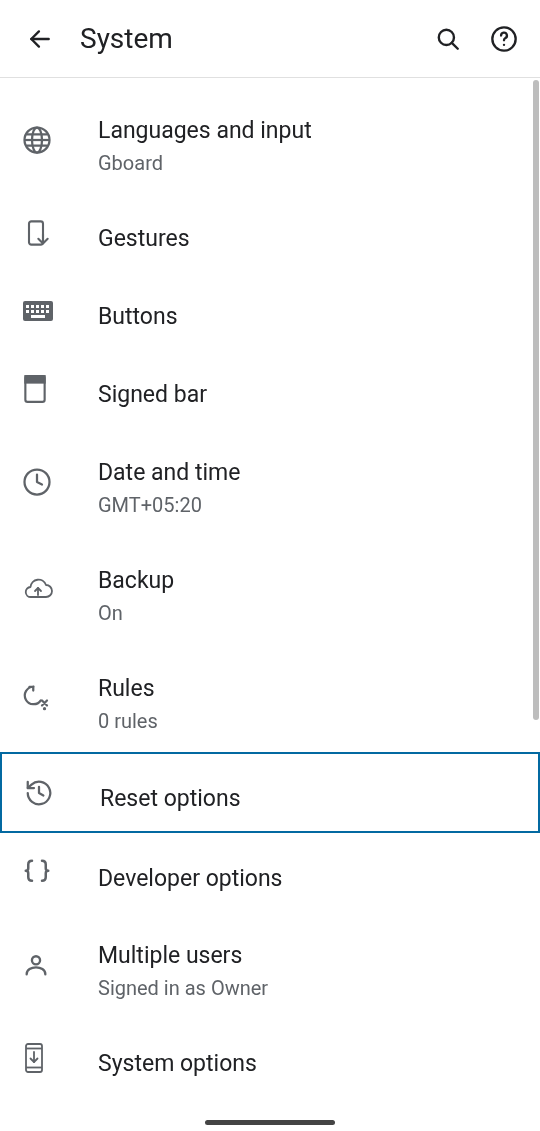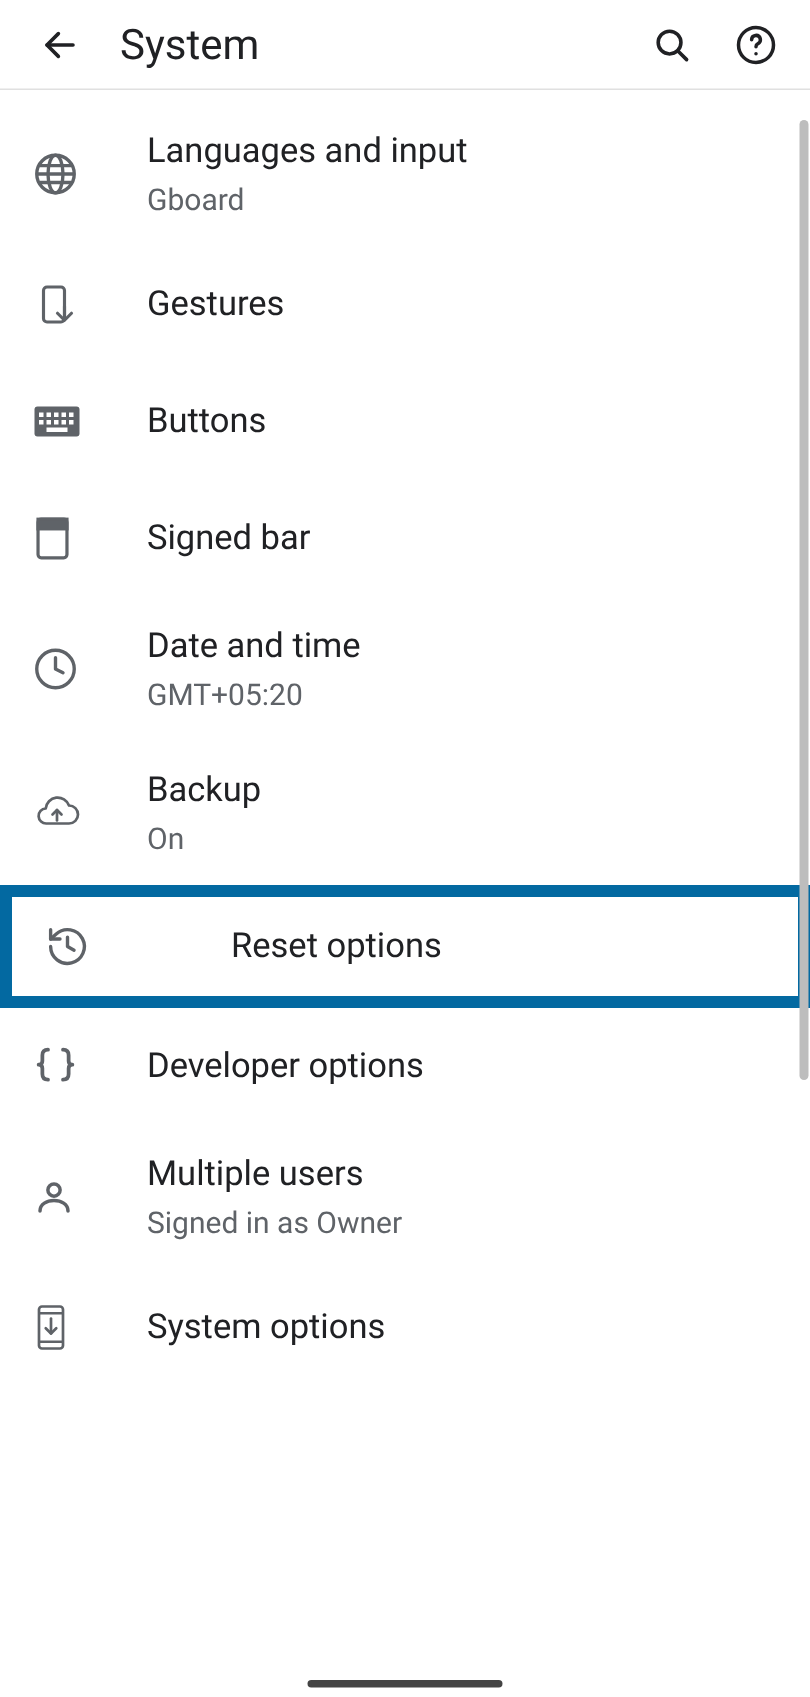--- a/index.html
+++ b/index.html
@@ -7,21 +7,21 @@
       font-family: Roboto, 'Segoe UI', Arial, sans-serif;
       background: #ffffff;
       width: 540px;
       height: 1131px;
       position: relative;
       overflow: hidden;
     }
     .header {
       display: flex;
       align-items: center;
-      height: 60px;
+      height: 78px;
       padding: 0 16px;
       border-bottom: 1px solid #e0e0e0;
     }
     .back-btn {
       width: 48px;
       height: 48px;
       display: flex;
       align-items: center;
       justify-content: center;
       color: #202124;
@@ -60,35 +60,35 @@
       width: 50px;
       display: flex;
       align-items: center;
       justify-content: flex-start;
       color: #5f6368;
       flex-shrink: 0;
     }
     .list-item .text-wrap {
       margin-left: 26px;
       flex: 1;
+      margin-top: 12px;
     }
     .item-title {
       font-size: 23px;
       color: #202124;
       line-height: 1.3;
     }
     .item-subtitle {
       font-size: 20px;
       color: #5f6368;
       margin-top: 4px;
       line-height: 1.3;
     }
     .highlight-box {
-      border: 8px solid #0369a1;
-      gap: 48px;
+      border: 2px solid #0369a1;
     }
     .scrollbar-track {
       position: absolute;
       right: 1px;
       top: 80px;
       width: 6px;
       height: 1000px;
     }
     .scrollbar-thumb {
       background: #bdbdbd;
@@ -220,20 +220,34 @@
         <polyline points="13 13 16 10 19 13" stroke-linecap="round" stroke-linejoin="round"></polyline>
         <line x1="16" y1="10" x2="16" y2="17" stroke-linecap="round"></line>
       </svg>
     </div>
     <div class="text-wrap">
       <div class="item-title">Backup</div>
       <div class="item-subtitle">On</div>
     </div>
   </div>
 
+  <div class="list-item">
+    <div class="icon-wrap">
+      <svg width="30" height="30" viewBox="0 0 24 24" fill="none" stroke="currentColor" stroke-width="1.8" stroke-linecap="round">
+        <path d="M9 3a7 7 0 1 0 6 11"></path>
+        <polyline points="6 3 9 3 9 6"></polyline>
+        <path d="M16 14 l4 4 M20 14 l-4 4"></path>
+        <circle cx="18" cy="20.5" r="1.3" fill="currentColor" stroke="none"></circle>
+      </svg>
+    </div>
+    <div class="text-wrap">
+      <div class="item-title">Rules</div>
+      <div class="item-subtitle">0 rules</div>
+    </div>
+  </div>
 
   <div class="list-item highlight-box">
     <div class="icon-wrap">
       <svg width="30" height="30" viewBox="0 0 24 24" fill="none" stroke="currentColor" stroke-width="1.8" stroke-linecap="round" stroke-linejoin="round">
         <path d="M3 12a9 9 0 1 0 3-6.7L3 8"></path>
         <polyline points="3 3 3 8 8 8"></polyline>
         <polyline points="12 7 12 12 15.5 14"></polyline>
       </svg>
     </div>
     <div class="text-wrap">

